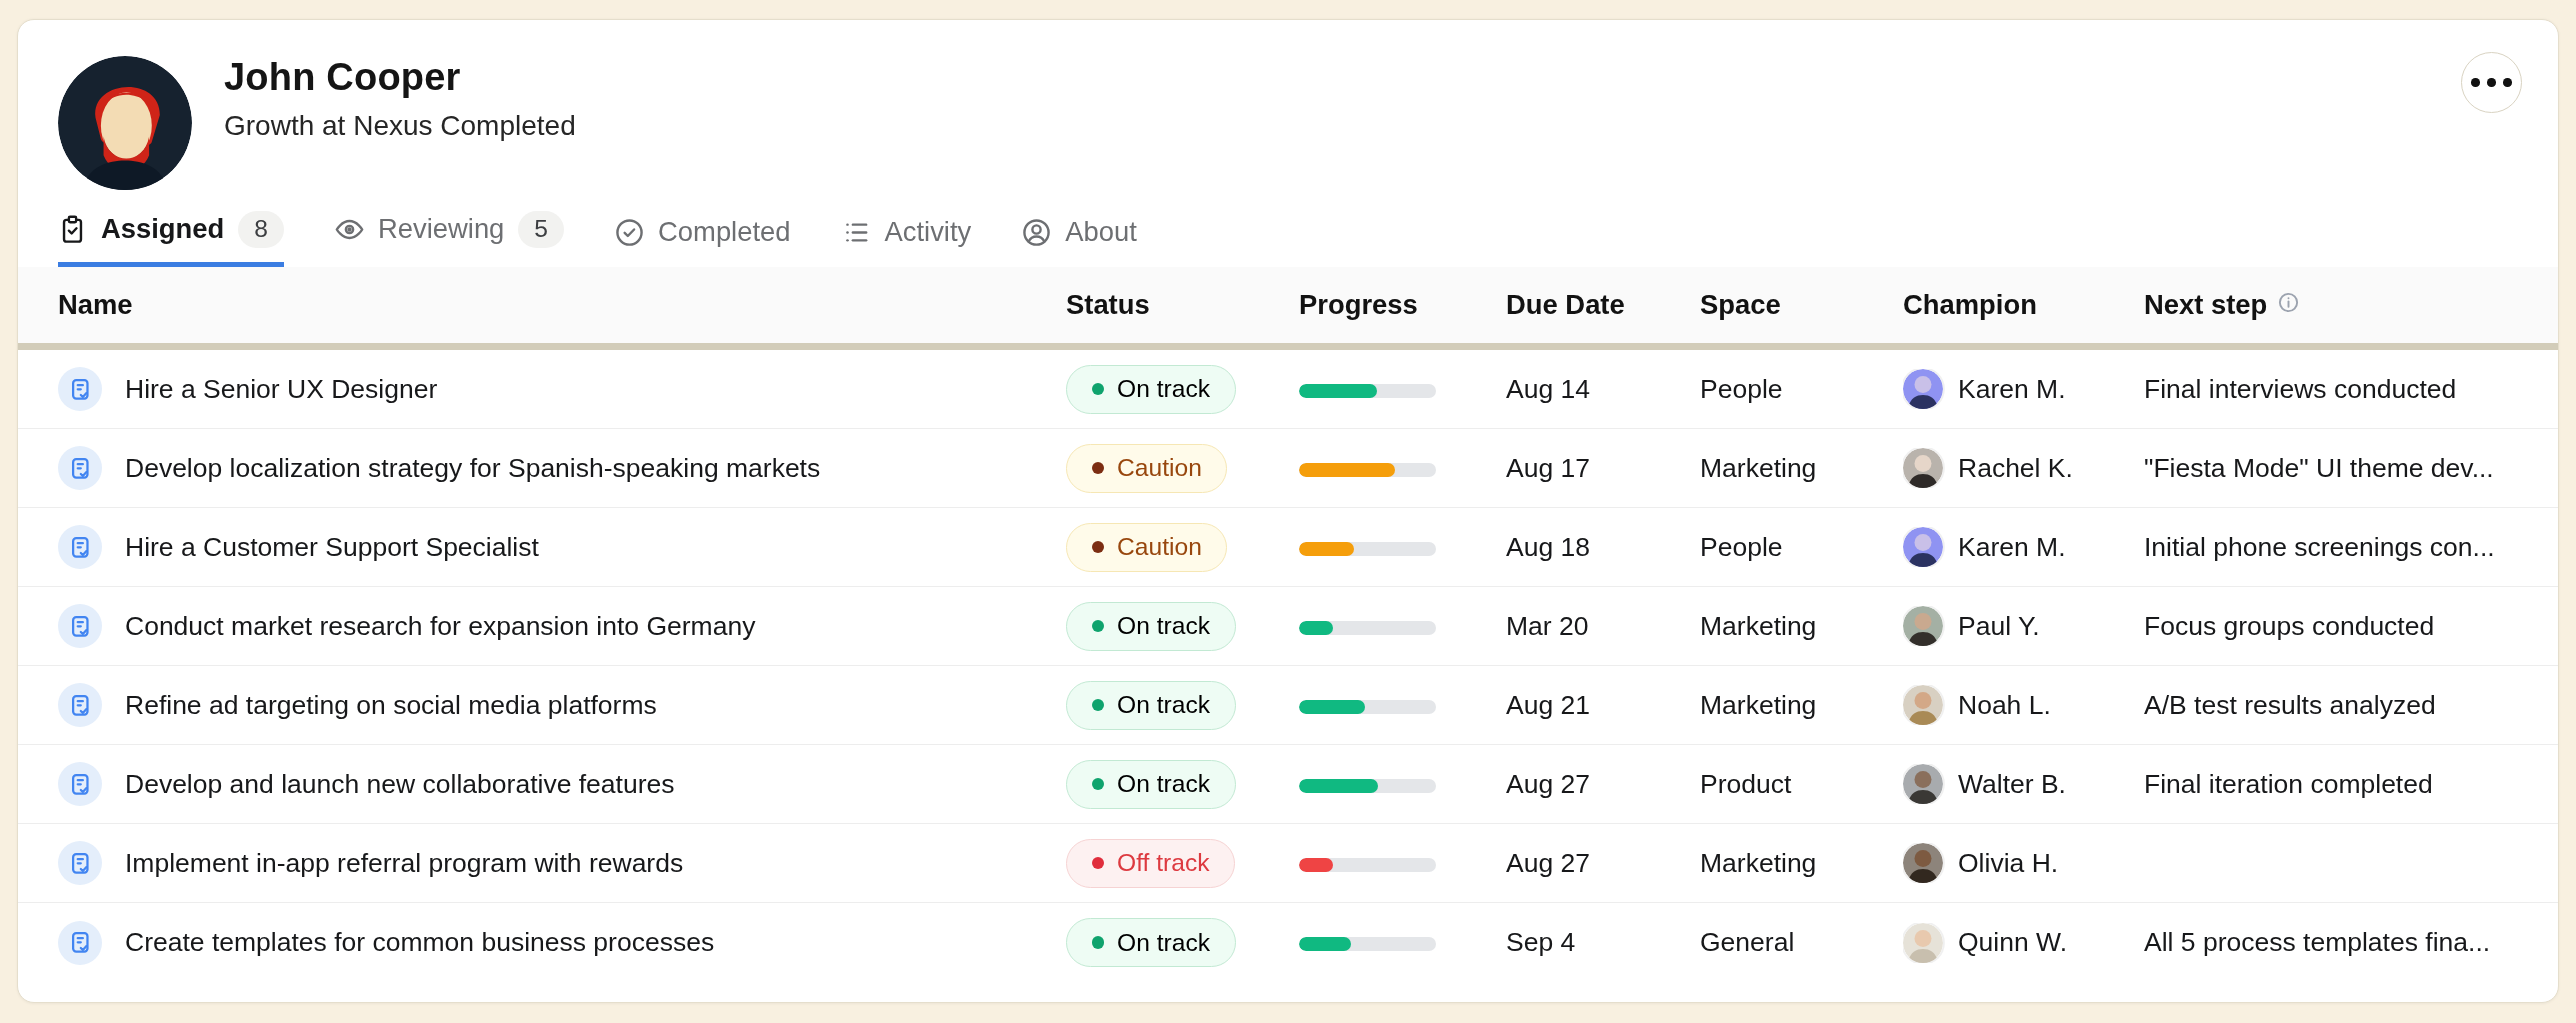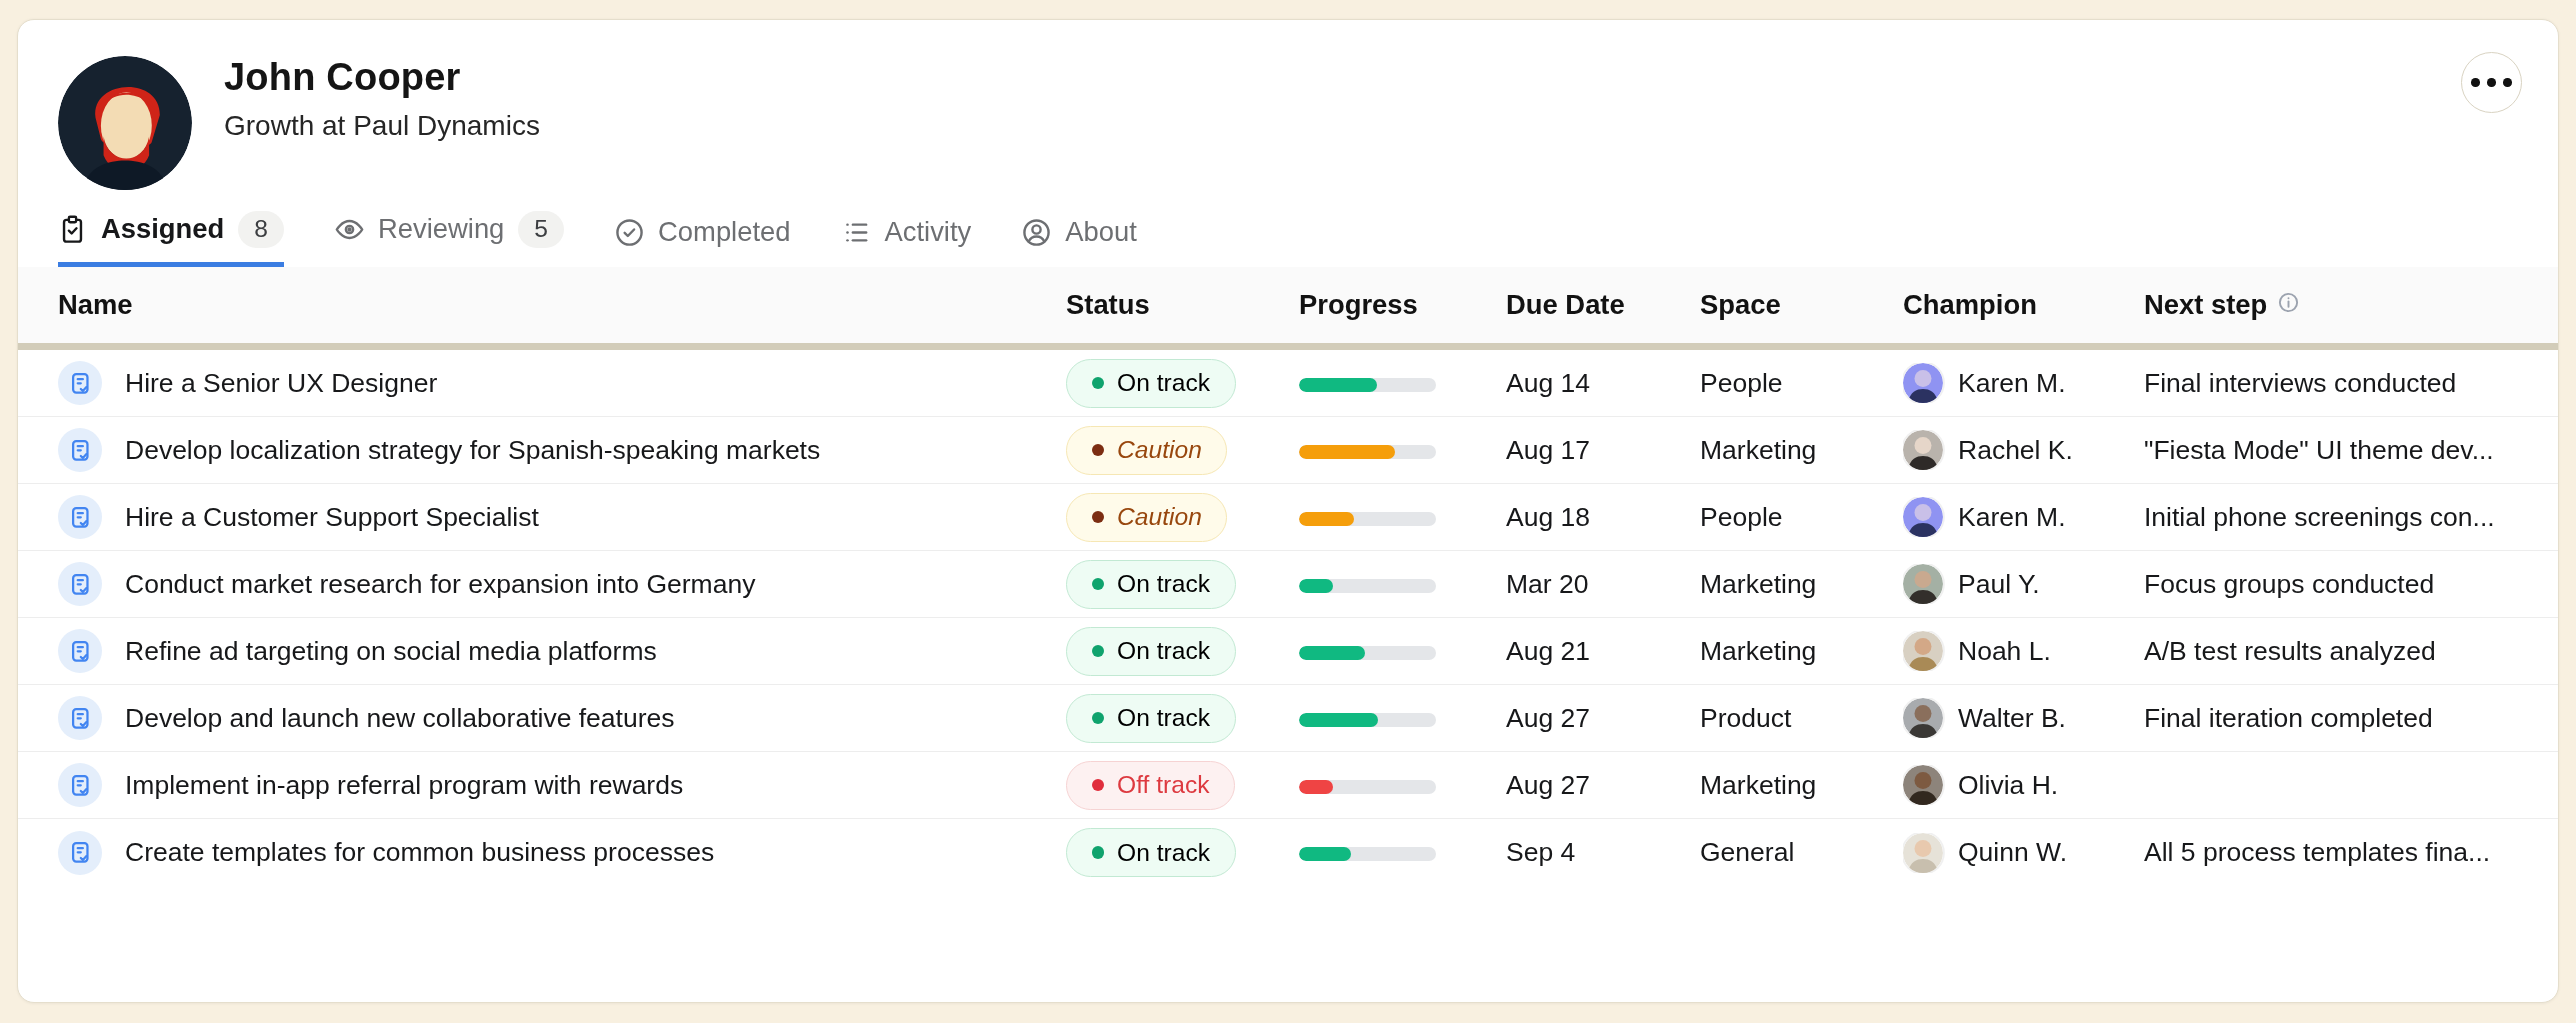--- a/index.html
+++ b/index.html
@@ -35,32 +35,32 @@
   .tab.active { color:#17181a; font-weight:700; border-bottom-color:#3b7de2; }
   .tab .ticon { width:29px; height:29px; display:inline-flex; }
   .tab .ticon svg { width:29px; height:29px; stroke:#6d6f72; }
   .tab.active .ticon svg { stroke:#17181a; }
   .tab .badge { background:#f2f2f0; color:#3c3e41; font-weight:400; font-size:24.6px; border-radius:945px; padding:4.7px 16px; }
   
   .grid-row { display:grid; grid-template-columns:1008px 233px 207px 194px 203px 241px 1fr; align-items:center; padding-left:40px; padding-right:36px; }
   .thead { background:#fafafa; height:83px; border-bottom:7.6px solid #d2ccb9; font-size:27.4px; font-weight:700; color:#121212; }
   .th { display:flex; align-items:center; gap:9.5px; }
   .info-icon svg { width:23px; height:23px; stroke:#9ca3af; }
-  .tbody .trow { height:67px; border-bottom:1.9px solid #ededed; background:#fff; cursor:pointer; }
+  .tbody .trow { height:79px; border-bottom:1.9px solid #ededed; background:#fff; cursor:pointer; }
   .tbody .trow:last-child { border-bottom:none; }
   .cell { font-size:26.5px; color:#17181a; white-space:nowrap; overflow:hidden; }
   .name-cell { display:flex; align-items:center; gap:23px; }
   .task-icon { width:44px; height:44px; border-radius:50%; background:#e4eefb; display:flex; align-items:center; justify-content:center; flex:0 0 auto; }
   .task-icon svg { width:24.6px; height:24.6px; stroke:#4285f1; }
   
   .pill { display:inline-flex; align-items:center; gap:13.2px; font-size:24.6px; padding:9.5px 24.6px; border-radius:945px; border:1.9px solid; }
   .pill .sdot { width:12.3px; height:12.3px; border-radius:50%; }
   .pill.on-track  { background:#eefcf4; border-color:#c2e9d3; color:#000000; }
   .pill.on-track .sdot { background:#0fa36d; }
-  .pill.caution   { background:#fffbea; border-color:#f6e7b4; color:#98470e;font-style:italic; }
+  .pill.caution   { background:#fffbea; border-color:#f6e7b4; color:#98470e; }
   .pill.caution .sdot { background:#7c2d12; }
   .pill.off-track { background:#fdf1f1; border-color:#f6d3d3; color:#dd3a40;justify-content:center; }
   .pill.off-track .sdot { background:#e02d3c; }
   
   .track { width:137px; height:14px; border-radius:945px; background:#e4e6e9; overflow:hidden; }
   .fill { height:100%; border-radius:945px; }
   
   .champ { display:flex; align-items:center; gap:15px; }
   .champ-avatar { width:40px; height:40px; border-radius:50%; overflow:hidden; flex:0 0 auto; box-shadow:0 0 0 1.9px rgba(0,0,0,.06); }
   .champ-avatar svg { display:block; width:100%; height:100%; }
@@ -76,21 +76,21 @@
         <circle cx="50" cy="50" r="50" fill="#16222f"></circle>
         <path d="M28 46 C24 18 76 14 76 44 L70 64 C70 70 34 70 32 62 Z" fill="#cf2418"></path>
         <ellipse cx="51" cy="52" rx="19" ry="25" fill="#f3dcb4"></ellipse>
         <path d="M30 42 C30 24 70 22 72 40 L66 34 C56 26 40 28 36 36 Z" fill="#cf2418"></path>
         <path d="M34 60 C38 82 64 82 68 60 L68 74 C62 90 40 90 34 74 Z" fill="#cf2418"></path>
         <path d="M18 100 C22 82 38 78 50 78 C62 78 78 82 82 100 Z" fill="#0e1926"></path>
       </svg>
     </div>
     <div>
       <div class="profile-name">John Cooper</div>
-      <div class="profile-subtitle">Growth at Paul Dynamics</div>
+      <div class="profile-subtitle">Growth at Nexus Completed</div>
     </div>
   </div>
 
   <div class="more-btn">
     <span class="dot"></span>
     <span class="dot"></span>
     <span class="dot"></span>
   </div>
 
   <div class="tabs">

